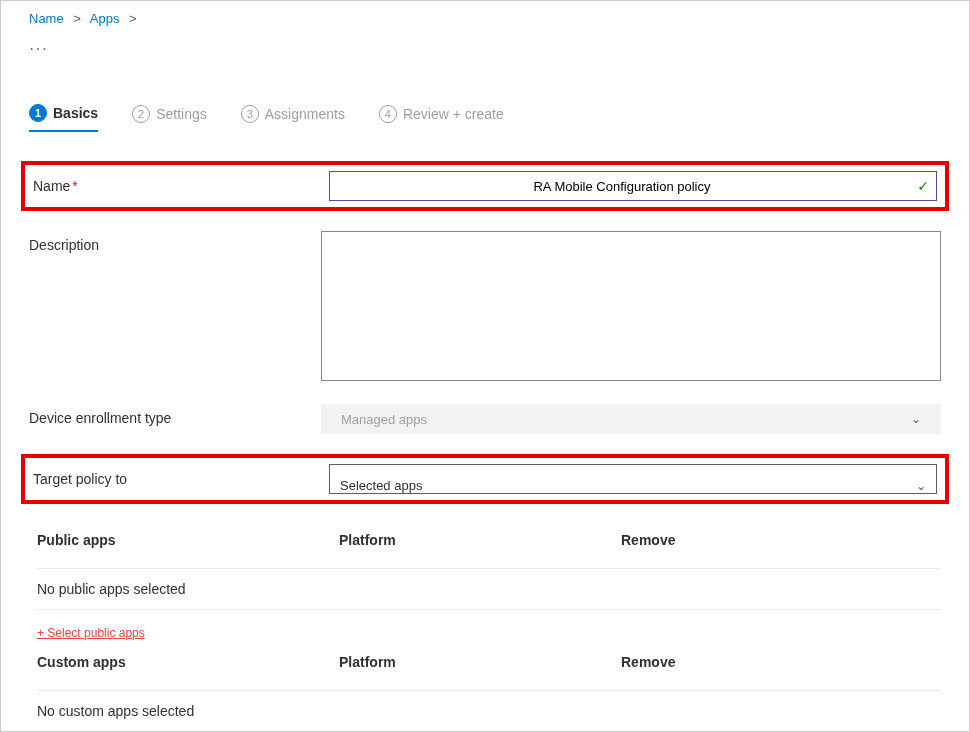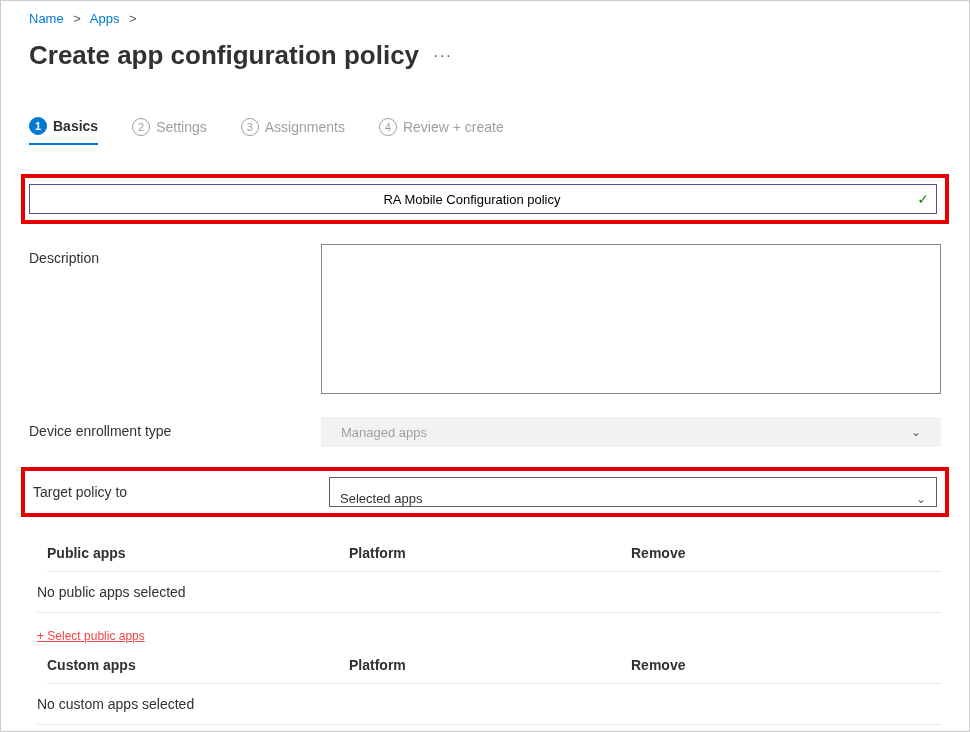--- a/index.html
+++ b/index.html
@@ -56,39 +56,38 @@
       padding: 0 20px; color: #a19f9d; font-size: 13px;
     }
     .select-enabled {
       width: 100%; height: 30px; background: #fff; border: 1px solid #605e5c;
       display: flex; align-items: flex-end; justify-content: space-between;
       padding: 0 10px; font-size: 13px; cursor: pointer; gap: 19px;
     }
     .chevron { font-size: 12px; color: #605e5c; }
     .table-section { margin-top: 28px; padding-left: 8px; }
     .table-header, .table-row { display: flex; }
-    .table-header { font-weight: 600; padding-bottom: 10px; border-bottom: 1px solid #edebe9; margin-left: 10px; }
+    .table-header { font-weight: 600; padding-bottom: 20px; border-bottom: 1px solid #edebe9; }
     .table-row { padding: 12px 0; border-bottom: 1px solid #edebe9; }
     .col-1 { width: 302px; }
     .col-2 { width: 282px; }
     .col-3 { flex: 1; }
     .link-btn { color: #ef4444; font-size: 12px; cursor: pointer; padding: 16px 0 8px 0; display: inline-block; text-decoration: underline; }
   </style>
 </head>
 <body>
 
 <div class="breadcrumb">
   <a href="#">Name</a>
   <span class="sep">&gt;</span>
   <a href="#">Apps</a>
   <span class="sep">&gt;</span>
 </div>
 
 <div class="page-title-row">
-  <h1 class="page-title">Create app configuration policy</h1>
   <span class="more-dots">···</span>
 </div>
 
 <div class="wizard-steps">
   <div class="step active">
     <span class="circle">1</span>
     <span>Basics</span>
   </div>
   <div class="step">
     <span class="circle">2</span>
@@ -98,20 +97,23 @@
     <span class="circle">3</span>
     <span>Assignments</span>
   </div>
   <div class="step">
     <span class="circle">4</span>
     <span>Review + create</span>
   </div>
 </div>
 
 <div class="highlight-row" style="margin-bottom:20px;">
+  <div class="label-col">
+    <span>Name</span><span class="required">*</span>
+  </div>
   <div class="field-col">
     <div class="input-wrap">
       <input type="text" class="text-input validated" value="RA Mobile Configuration policy" style="">
       <span class="checkmark">✓</span>
     </div>
   </div>
 </div>
 
 <div class="form-row">
   <div class="label-col">

